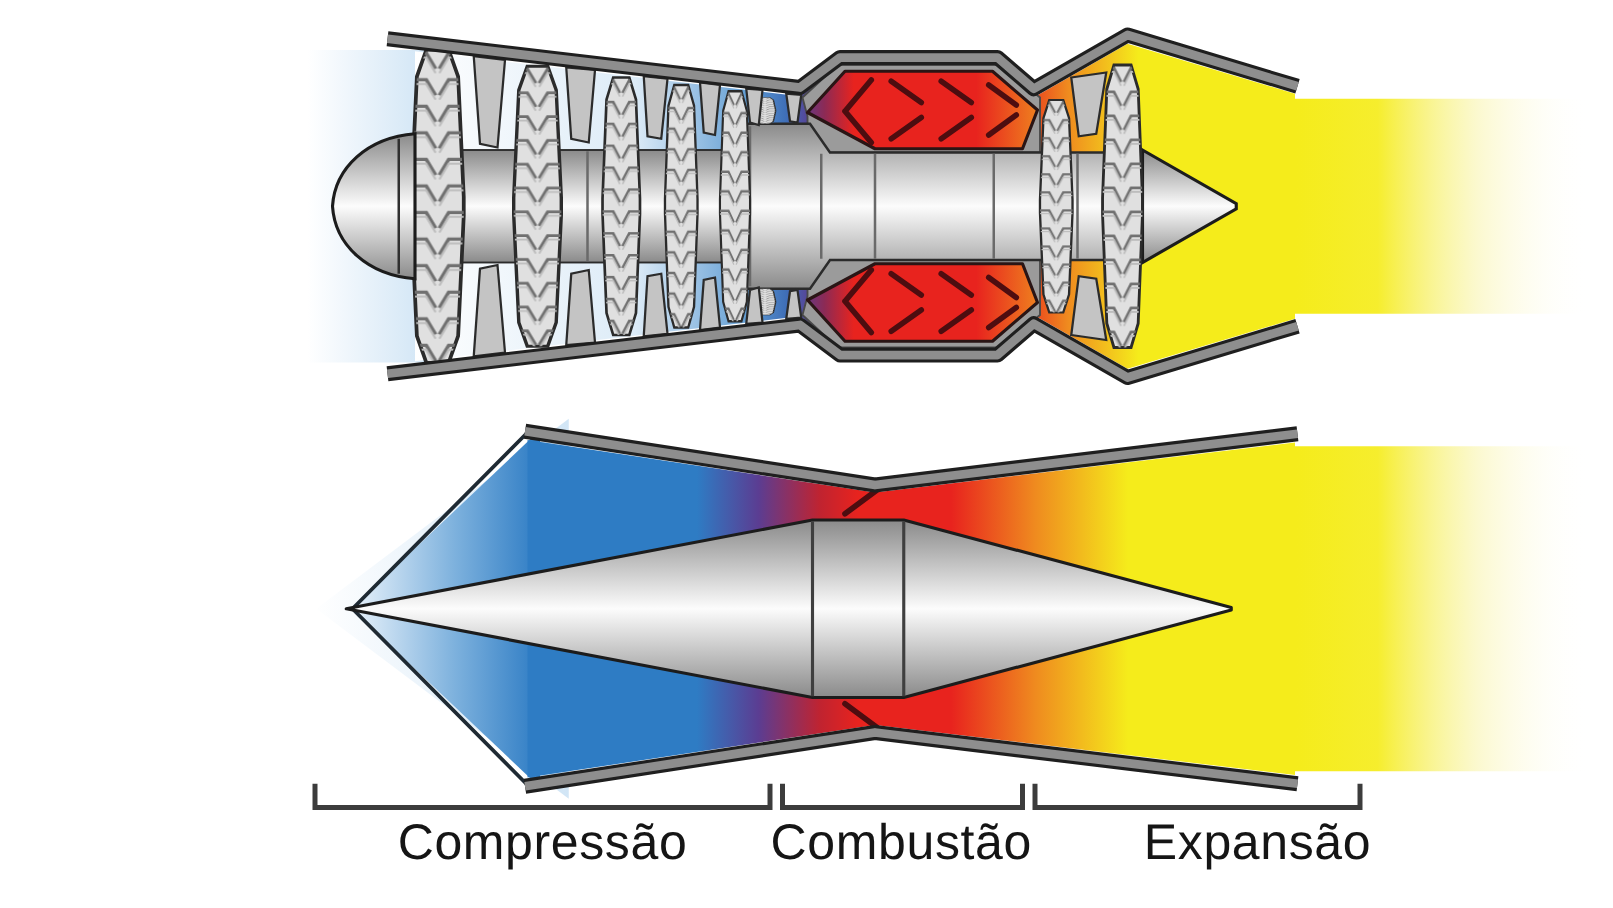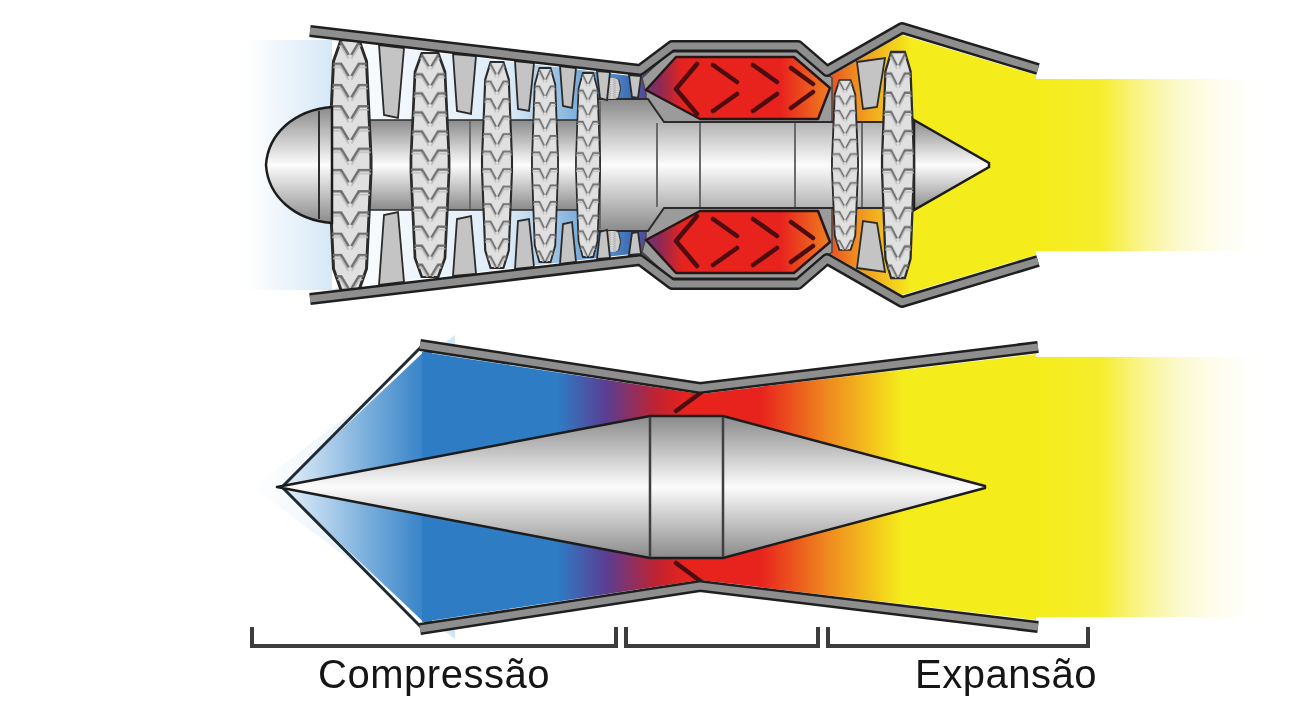--- a/index.html
+++ b/index.html
@@ -191,15 +191,16 @@
   </g>
 
   <g fill="none" stroke="var(--c-bracket,#3c3c3c)" stroke-width="4">
     <path d="M252,627 L252,646 L616,646 L616,627"></path>
     <path d="M626,627 L626,646 L818,646 L818,627"></path>
     <path d="M828,627 L828,646 L1088,646 L1088,627"></path>
   </g>
 </svg>
 
 <div class="stage-label lbl-compressao">Compressão</div>
+<div class="stage-label lbl-combustao">Combustão</div>
 <div class="stage-label lbl-expansao">Expansão</div>
 
 </div>
 
 </body></html>

